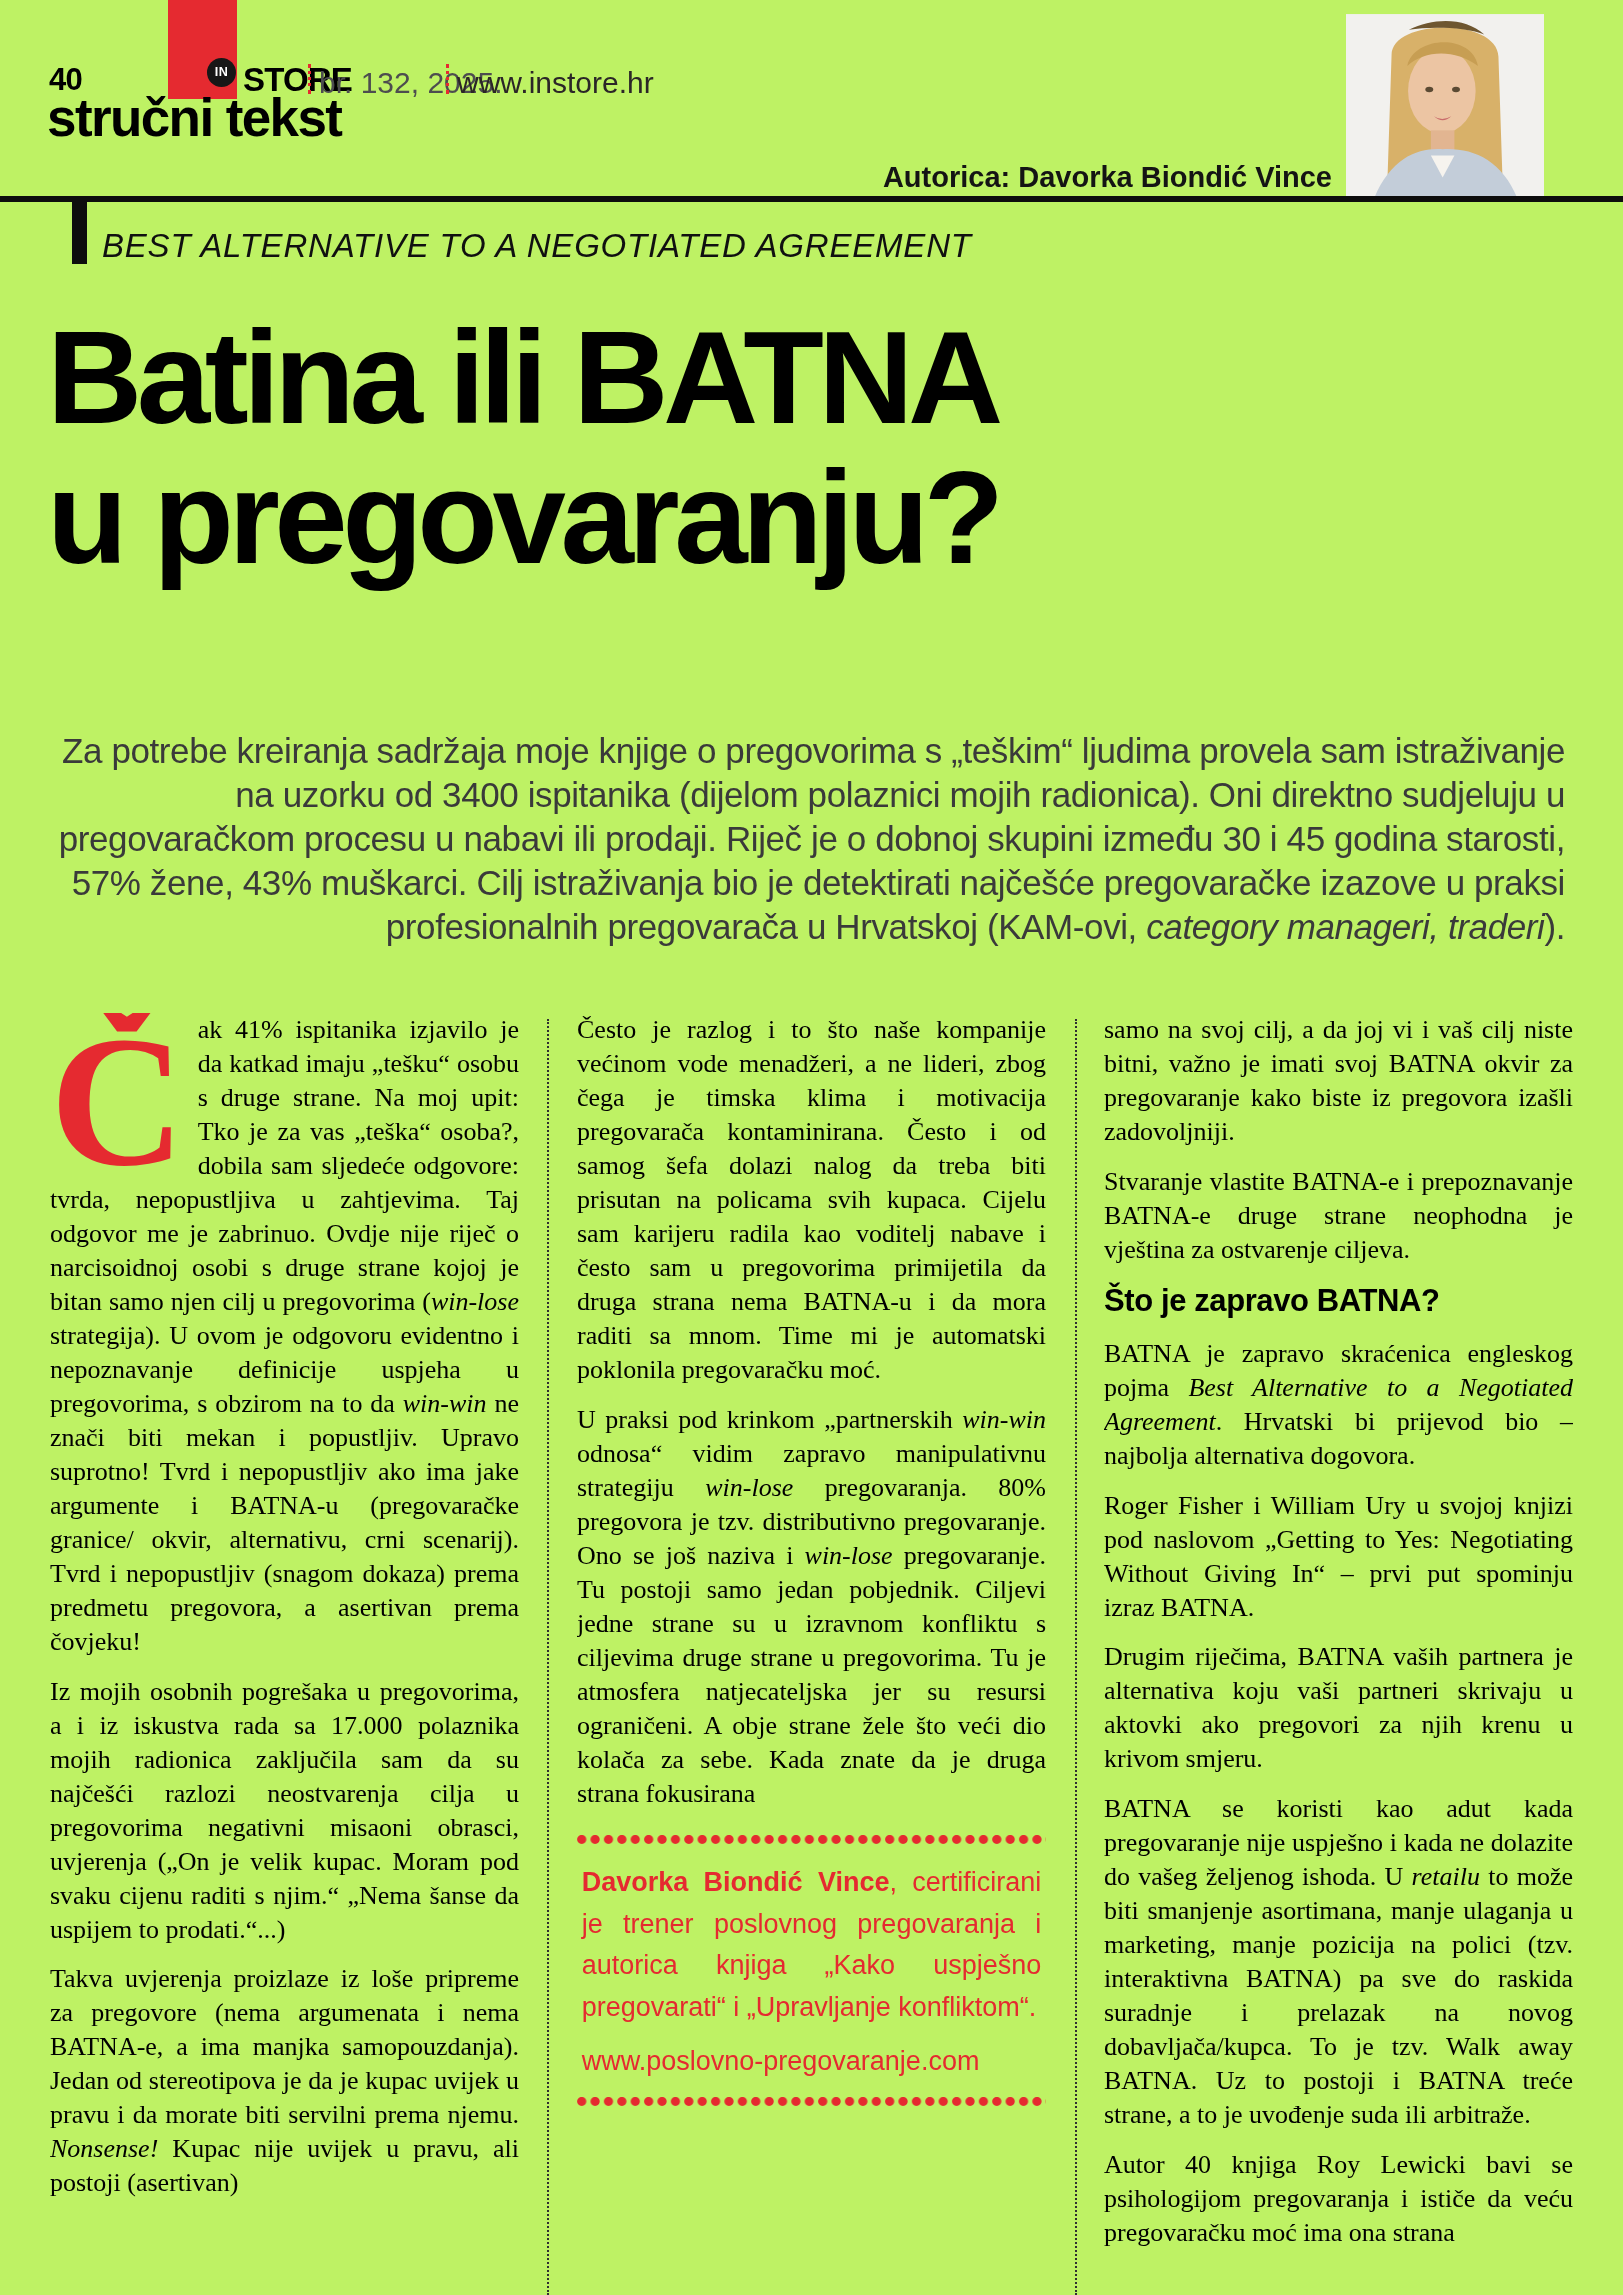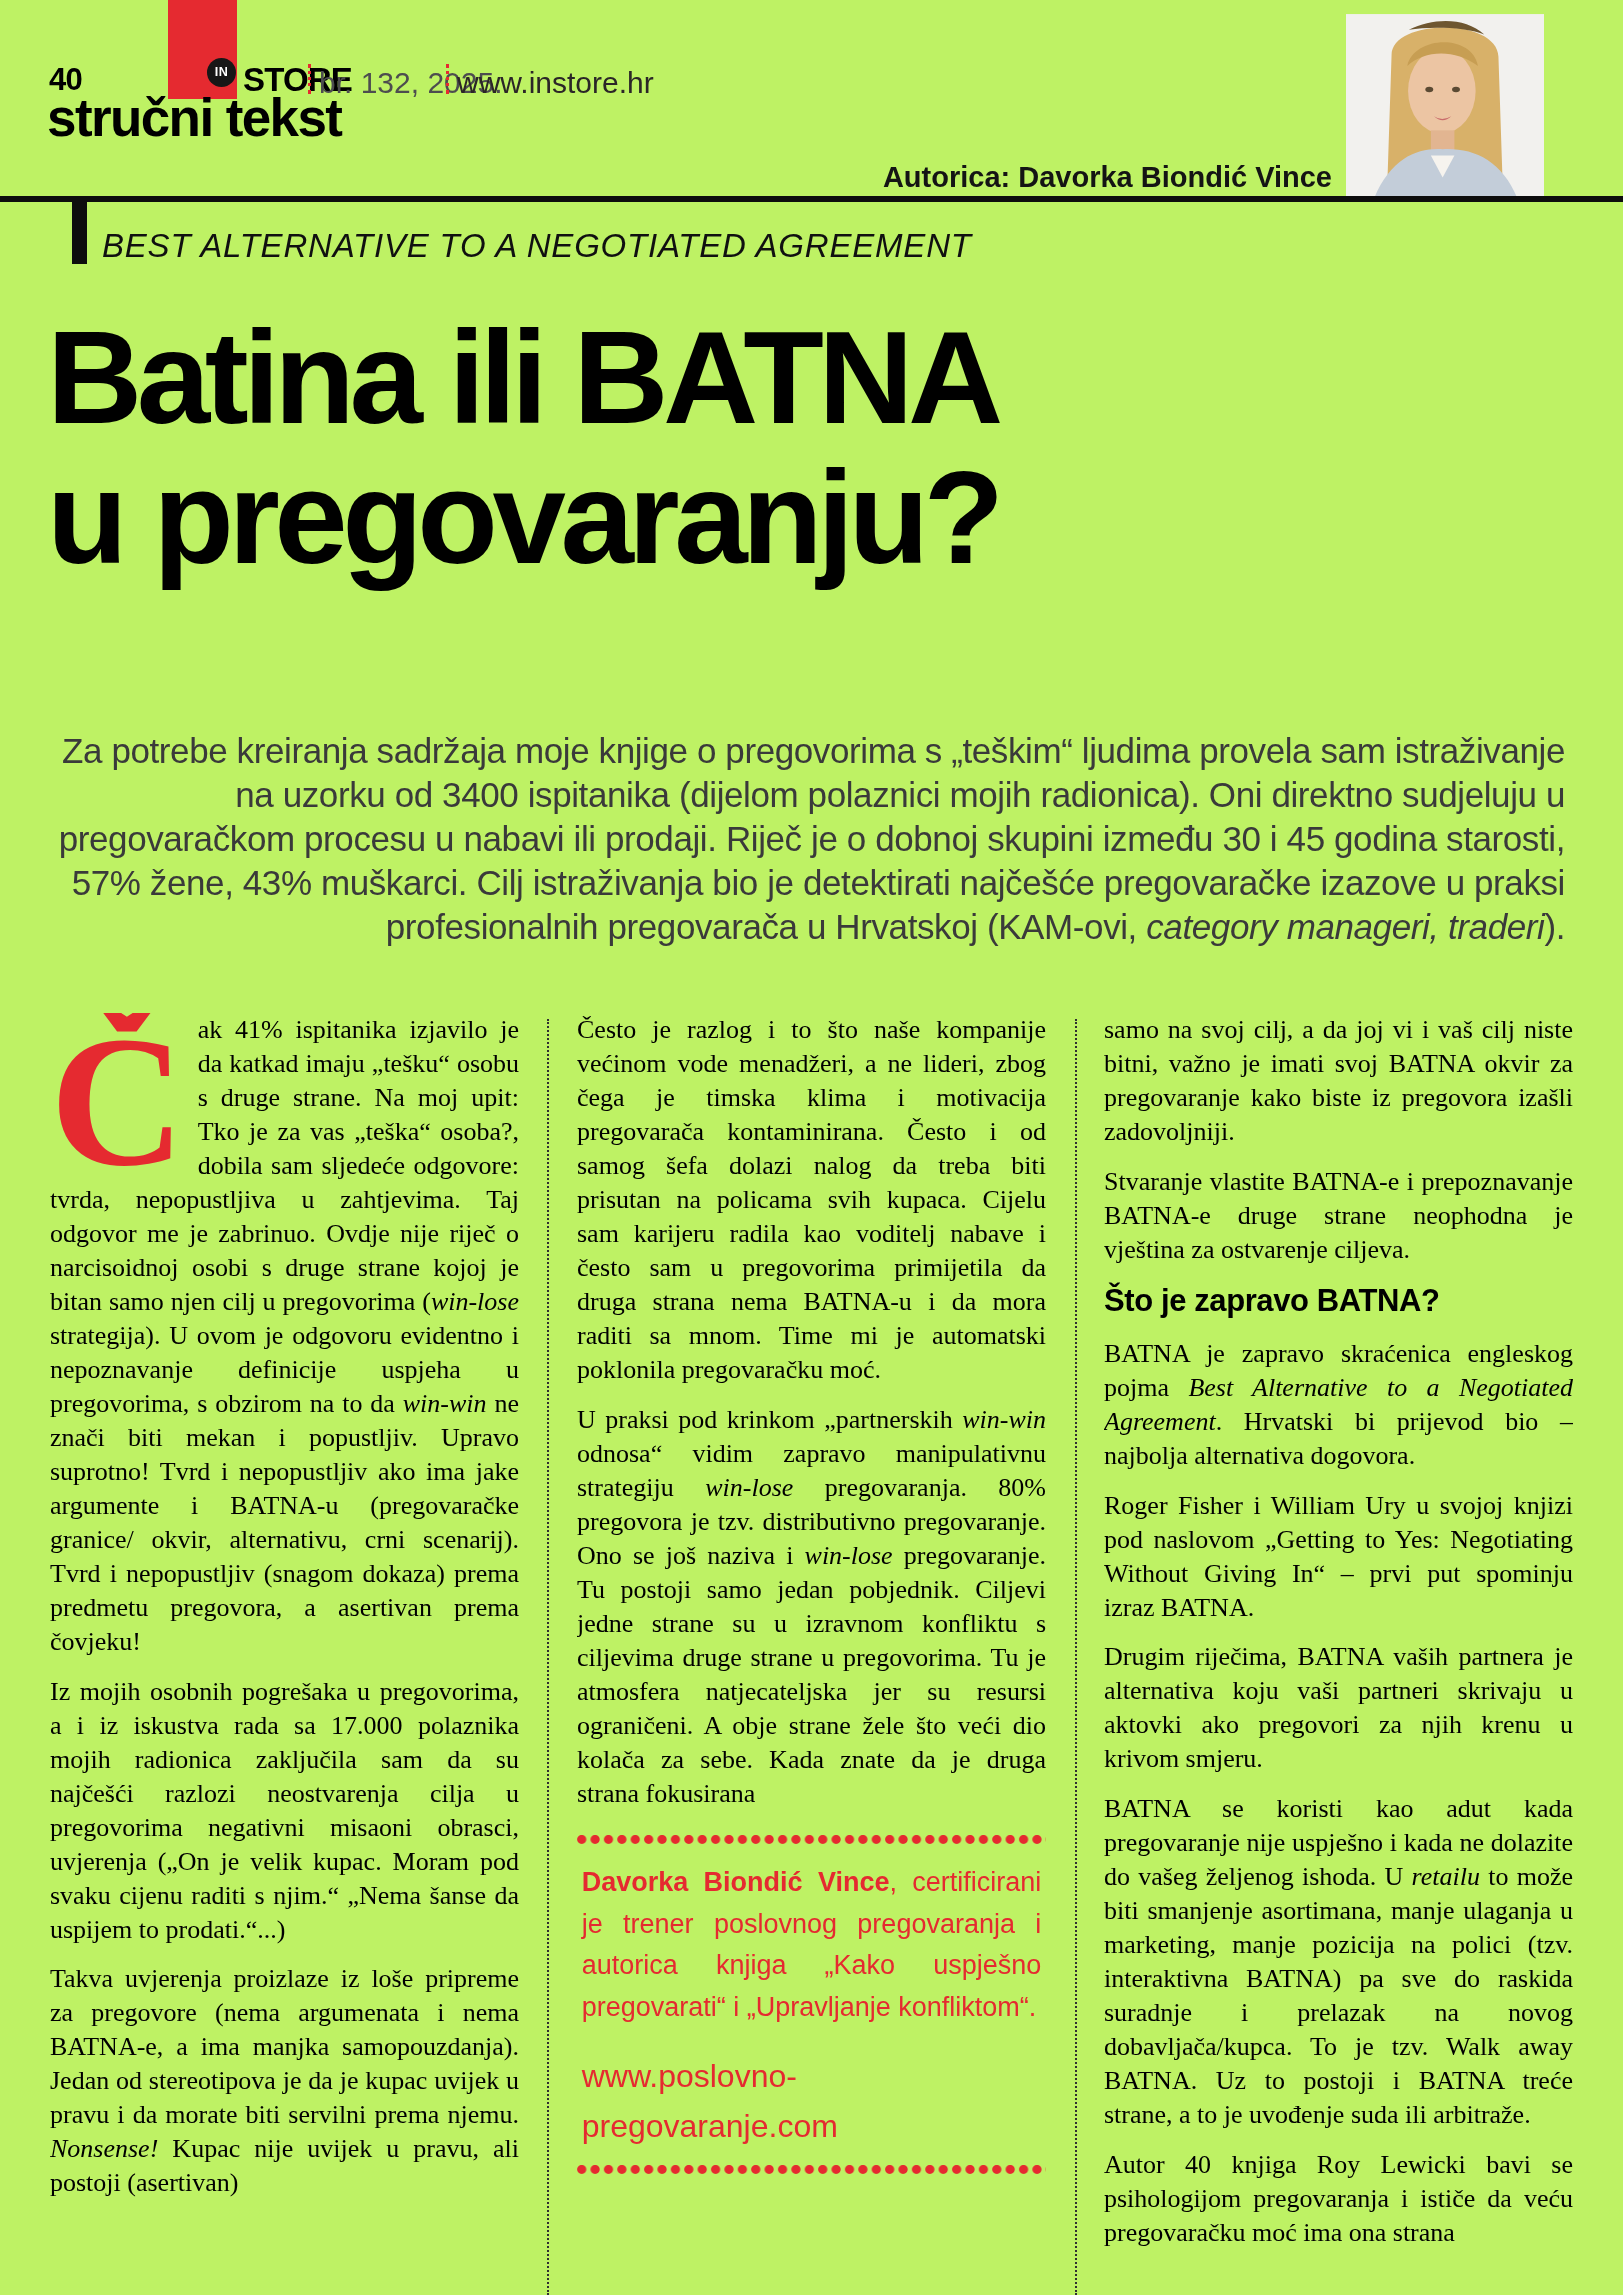--- a/index.html
+++ b/index.html
@@ -48,21 +48,21 @@
            margin:12.6px 12.6px 0 0;}
 
   .subhead{font:bold 31px/1.2 "Liberation Sans",sans-serif;text-align:left;margin:11px 0 17.3px;letter-spacing:-0.4px;}
 
   
   .bio{margin-top:23.6px;color:#e52a30;font-family:"Liberation Sans",sans-serif;}
   .bio-dots{height:10.2px;background-image:radial-gradient(circle at 4.7px 5.5px,#e52a30 4.1px,transparent 5px);
             background-size:13.4px 10.2px;background-repeat:repeat-x;}
   .bio-body{padding:17.3px 4.7px 12.6px;font-size:27px;line-height:1.55;text-align:justify;}
   .bio-name{font-weight:bold;}
-  .bio-url{display:block;margin-top:23px;color:#e52a30;text-decoration:none;font-size:32px;}
+  .bio-url{display:block;margin-top:12px;color:#e52a30;text-decoration:none;font-size:27px;}
 </style>
 </head>
 <body>
 
 <div class="page">
 
   <div class="pagenum">40</div>
   <div class="logo-box"></div>
   <div class="in-badge">IN</div>
   <div class="logo-store">STORE</div>

